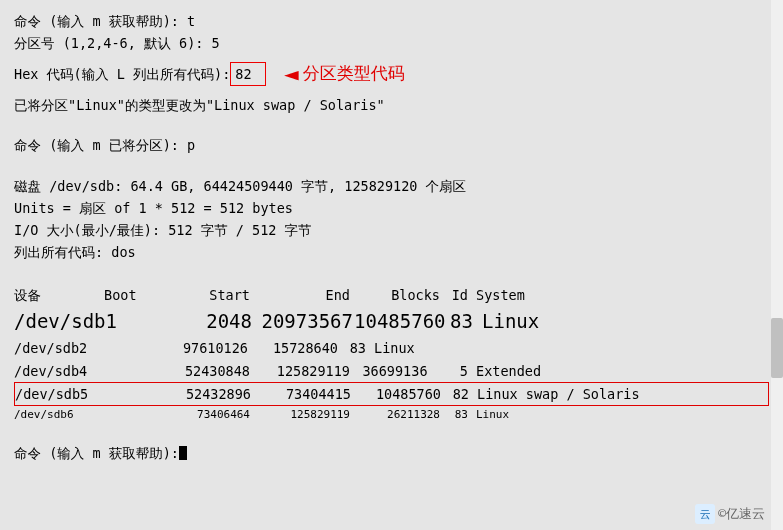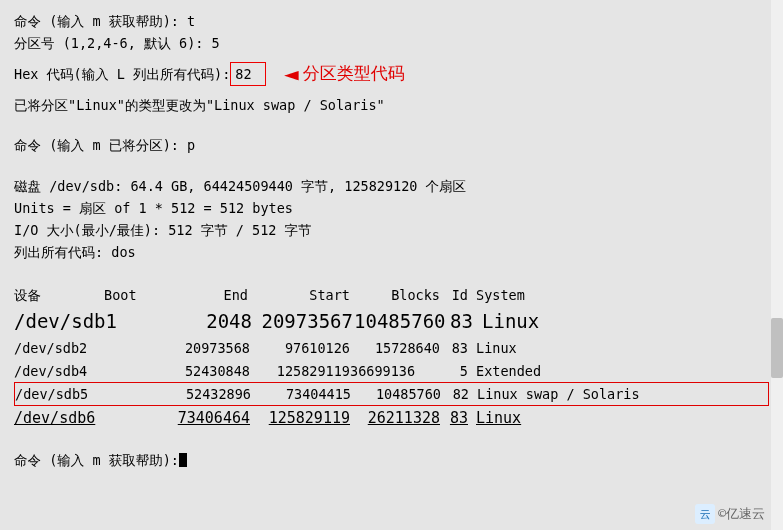--- a/index.html
+++ b/index.html
@@ -132,68 +132,67 @@
       <span>列出所有代码: dos</span>
     </div>
 
     <div class="empty-line"></div>
 
     <div class="table-area">
 
       <div style="display:flex; gap:0; font-size:13.5px;">
         <span style="width:90px; display:inline-block;">  设备</span>
         <span style="width:44px; display:inline-block;">Boot</span>
+        <span style="width:102px; display:inline-block; text-align:right;">Start</span>
         <span style="width:100px; display:inline-block; text-align:right;">End</span>
-        <span style="width:102px; display:inline-block; text-align:right;">Start</span>
         <span style="width:90px; display:inline-block; text-align:right;">Blocks</span>
         <span style="width:28px; display:inline-block; text-align:right;">Id</span>
         <span style="padding-left:8px; display:inline-block;">System</span>
       </div>
 
       <div style="display:flex; gap:1px; font-size:19px;">
         <span style="width:90px; display:inline-block;">/dev/sdb1</span>
         <span style="width:44px; display:inline-block;"></span>
         <span style="width:102px; display:inline-block; text-align:right;">2048</span>
         <span style="width:100px; display:inline-block; text-align:right;">20973567</span>
         <span style="width:90px; display:inline-block; text-align:right;">10485760</span>
         <span style="width:28px; display:inline-block; text-align:right;">83</span>
         <span style="padding-left:8px; display:inline-block;">Linux</span>
       </div>
 
       <div style="display:flex; gap:0; font-size:13.5px;">
         <span style="width:90px; display:inline-block;">/dev/sdb2</span>
         <span style="width:44px; display:inline-block;"></span>
-        <span style="width:102px; display:inline-block; text-align:right;">20973568</span>
         <span style="width:100px; display:inline-block; text-align:right;">97610126</span>
         <span style="width:90px; display:inline-block; text-align:right;">15728640</span>
         <span style="width:28px; display:inline-block; text-align:right;">83</span>
         <span style="padding-left:8px; display:inline-block;">Linux</span>
       </div>
 
       <div style="display:flex; gap:0; font-size:13.5px;">
         <span style="width:90px; display:inline-block;">/dev/sdb4</span>
         <span style="width:44px; display:inline-block;"></span>
         <span style="width:102px; display:inline-block; text-align:right;">52430848</span>
         <span style="width:100px; display:inline-block; text-align:right;">125829119</span>
-        <span style="width:90px; display:inline-block; text-align:left;">36699136</span>
+        <span style="width:90px; display:inline-block; text-align:center;">36699136</span>
         <span style="width:28px; display:inline-block; text-align:right;">5</span>
         <span style="padding-left:8px; display:inline-block;">Extended</span>
       </div>
 
       <div style="display:flex; gap:0; font-size:13.5px; border: 1.5px solid #e00000;">
         <span style="width:90px; display:inline-block;">/dev/sdb5</span>
         <span style="width:44px; display:inline-block;"></span>
         <span style="width:102px; display:inline-block; text-align:right;">52432896</span>
         <span style="width:100px; display:inline-block; text-align:right;">73404415</span>
         <span style="width:90px; display:inline-block; text-align:right;">10485760</span>
         <span style="width:28px; display:inline-block; text-align:right;">82</span>
         <span style="padding-left:8px; display:inline-block;">Linux swap / Solaris</span>
       </div>
 
-      <div style="display:flex; gap:0; font-size:15px;text-decoration:underline;">
+      <div style="display:flex; gap:0; font-size:11px;">
         <span style="width:90px; display:inline-block;">/dev/sdb6</span>
         <span style="width:44px; display:inline-block;"></span>
         <span style="width:102px; display:inline-block; text-align:right;">73406464</span>
         <span style="width:100px; display:inline-block; text-align:right;">125829119</span>
         <span style="width:90px; display:inline-block; text-align:right;">26211328</span>
         <span style="width:28px; display:inline-block; text-align:right;">83</span>
         <span style="padding-left:8px; display:inline-block;">Linux</span>
       </div>
     </div>
 

